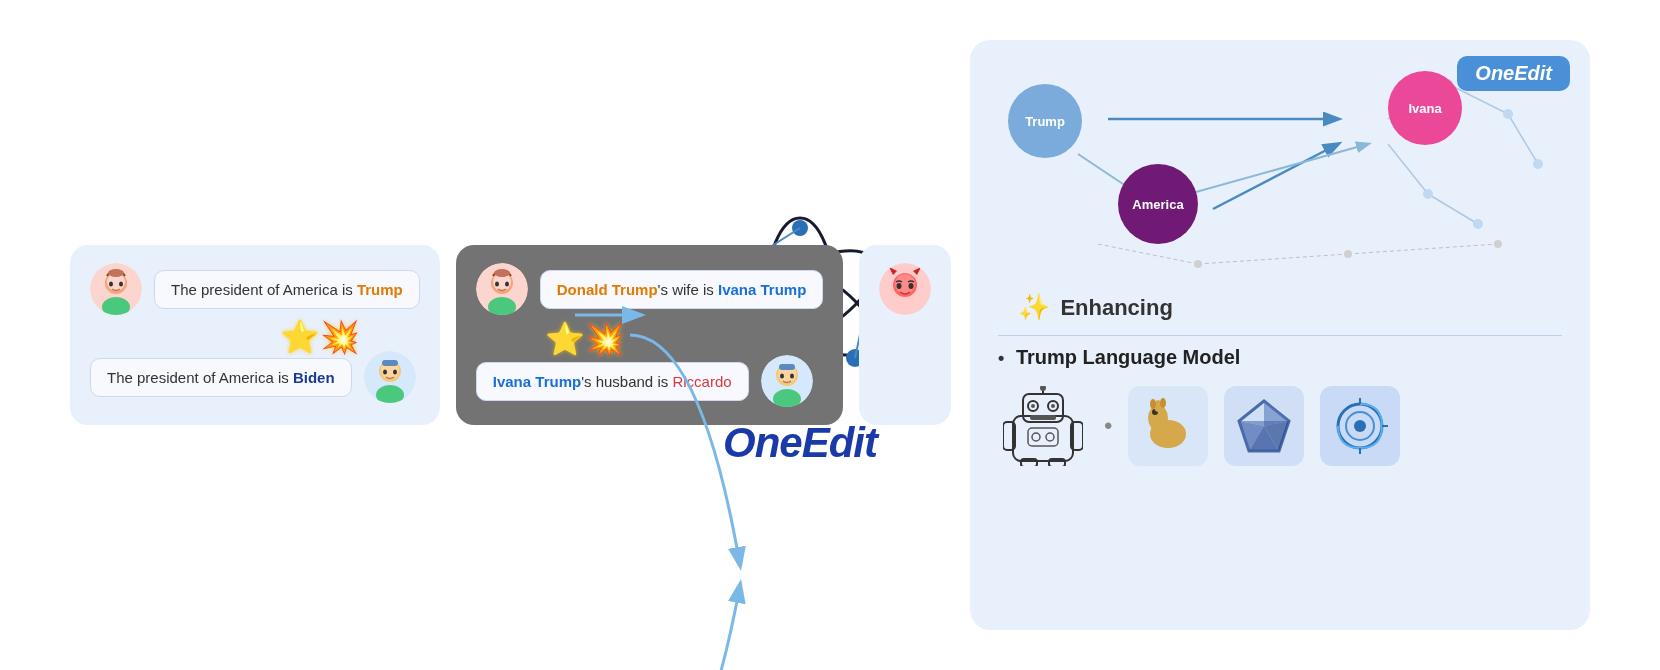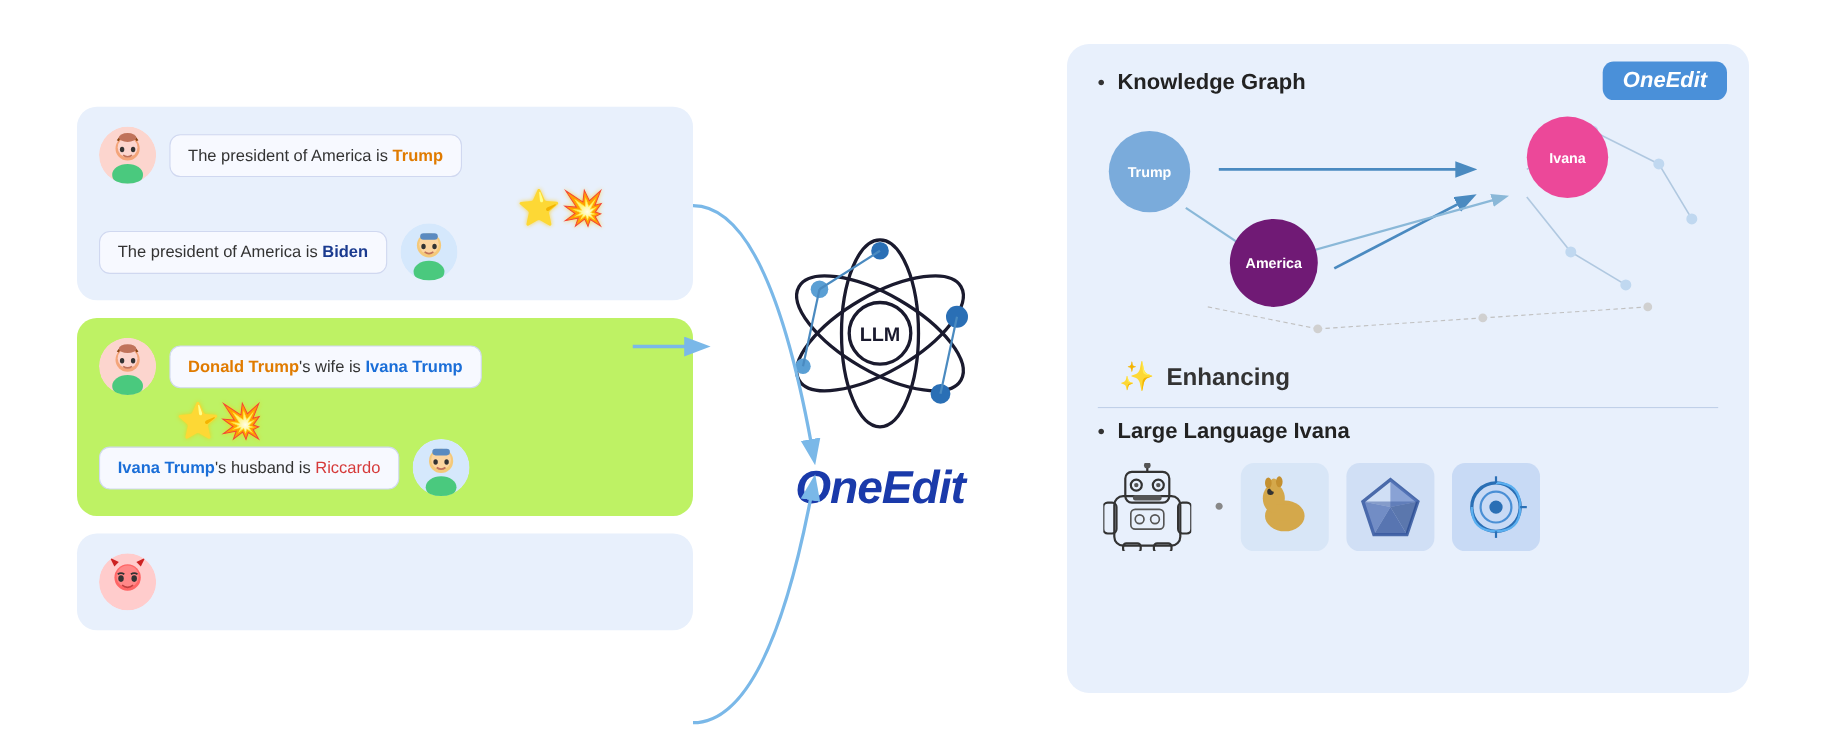--- a/index.html
+++ b/index.html
@@ -18,21 +18,20 @@
       height: 640px;
       display: flex;
       align-items: center;
       justify-content: space-between;
       padding: 20px 40px;
     }
 
     
     .left-panel {
       display: flex;
-      flex-direction: column;
       gap: 16px;
       width: 560px;
     }
 
     .card {
       background: #e8f0fc;
       border-radius: 18px;
       padding: 18px 20px;
     }
 
@@ -255,21 +254,21 @@
             <circle cx="26" cy="19" r="9" fill="#fcd5a0"></circle>
             <ellipse cx="21" cy="21" rx="2" ry="2.5" fill="#333"></ellipse>
             <ellipse cx="31" cy="21" rx="2" ry="2.5" fill="#333"></ellipse>
             <path d="M22 26 Q26 29 30 26" stroke="#c0725a" stroke-width="1.5" fill="none"></path>
             <rect x="18" y="9" width="16" height="6" rx="3" fill="#5a8ac0"></rect>
           </svg>
         </div>
       </div>
     </div>
 
-    <div class="card" style="background:#bef264;">
+    <div class="card" style="background:#737373;">
       <div class="card-row">
         <div class="avatar">
           <svg width="52" height="52" viewBox="0 0 52 52">
             <circle cx="26" cy="26" r="26" fill="#fcd5ce"></circle>
             <circle cx="26" cy="20" r="11" fill="#f4a57a"></circle>
             <ellipse cx="26" cy="44" rx="14" ry="10" fill="#4ac97e"></ellipse>
             <circle cx="26" cy="19" r="9" fill="#fcd5ce"></circle>
             <ellipse cx="21" cy="21" rx="2" ry="2.5" fill="#333"></ellipse>
             <ellipse cx="31" cy="21" rx="2" ry="2.5" fill="#333"></ellipse>
             <path d="M22 26 Q26 29 30 26" stroke="#c0725a" stroke-width="1.5" fill="none"></path>
@@ -373,24 +372,20 @@
     </svg>
 
     <div class="oneedit-title">OneEdit</div>
 
   </div>
 
   <div class="right-panel">
     <div class="oneedit-badge">OneEdit</div>
 
     <div>
-      <div class="section-title">
-        <span class="dot">•</span>
-        <span>Knowledge Graph</span>
-      </div>
 
       <div class="kg-area">
 
         <svg style="position:absolute;top:0;left:0;width:100%;height:100%;">
           <defs>
             <marker id="kgah" markerWidth="8" markerHeight="8" refX="6" refY="3" orient="auto">
               <path d="M0,0 L0,6 L8,3 z" fill="#4a8ac0"></path>
             </marker>
             <marker id="kgah2" markerWidth="8" markerHeight="8" refX="6" refY="3" orient="auto">
               <path d="M0,0 L0,6 L8,3 z" fill="#8ab8d8"></path>
@@ -434,21 +429,21 @@
     <div class="enhancing-row">
       <span class="wand-icon">✨</span>
       <span class="enhancing-text">Enhancing</span>
     </div>
 
     <div style="height:1px; background:#c0d0e8; margin: 4px 0 10px 0;"></div>
 
     <div>
       <div class="section-title">
         <span class="dot">•</span>
-        <span>Large Language Ivana</span>
+        <span>Trump Language Model</span>
       </div>
 
       <div class="llm-logos">
 
         <div class="robot-icon">
           <svg width="80" height="80" viewBox="0 0 80 80">
 
             <rect x="10" y="30" width="60" height="45" rx="8" fill="none" stroke="#333" stroke-width="2"></rect>
 
             <rect x="20" y="8" width="40" height="28" rx="6" fill="none" stroke="#333" stroke-width="2"></rect>

